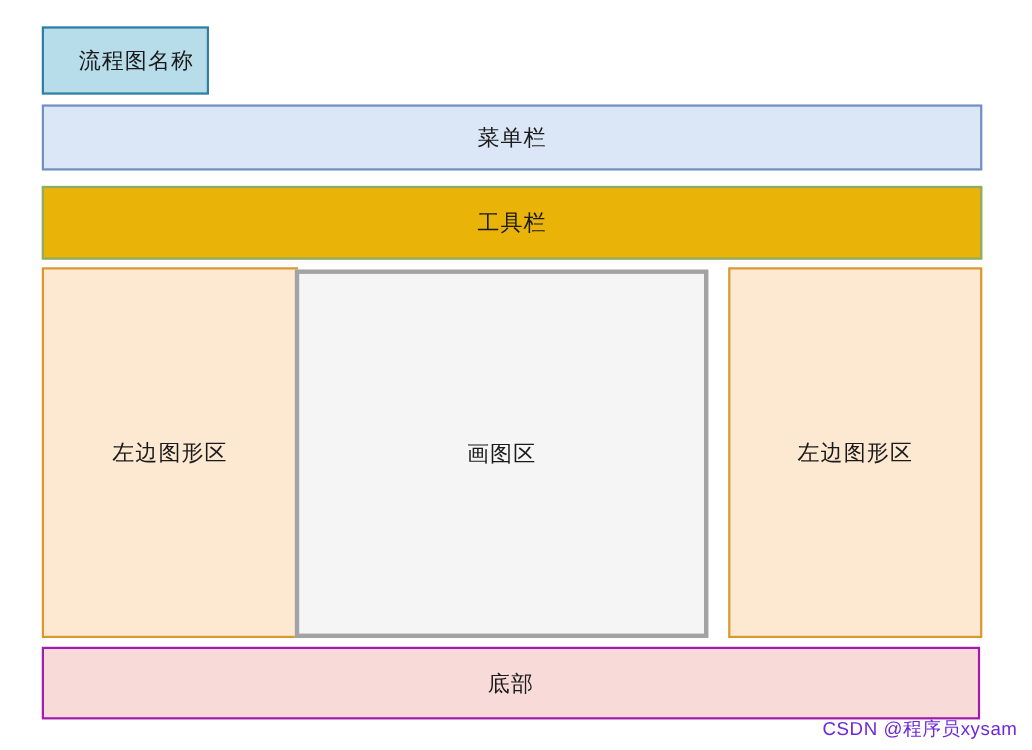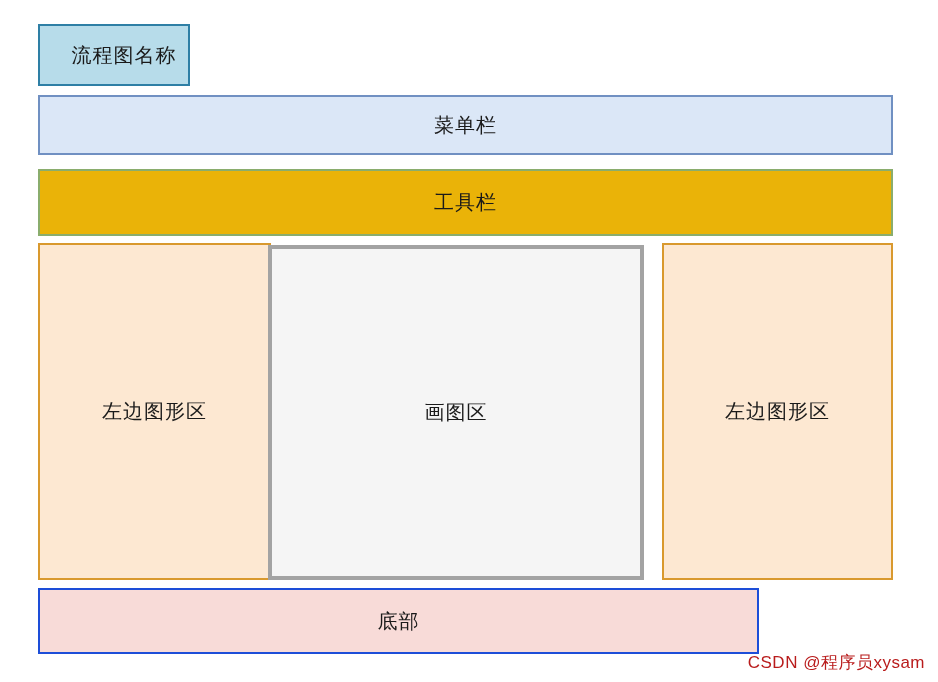--- a/index.html
+++ b/index.html
@@ -51,31 +51,31 @@
     left: 268px; top: 245px; width: 376px; height: 335px;
     background: #f5f5f5;
     border: 4px solid #a3a3a3;
   }
   .right-panel {
     left: 662px; top: 243px; width: 231px; height: 337px;
     background: #fde8d2;
     border: 2px solid #d9992e;
   }
   .bottom-bar {
-    left: 38px; top: 588px; width: 721px; height: 66px;
+    left: 38px; top: 588px; width: 853px; height: 66px;
     background: #f8dbd8;
-    border: 2px solid #1d4ed8;
+    border: 2px solid #a21caf;
   }
   .watermark {
     position: absolute;
     top: 651px;
     right: 13px;
     font-size: 17px;
     letter-spacing: 0.5px;
-    color: #b91c1c;
+    color: #6d28d9;
   }
 </style>
 </head>
 <body>
 
 <div class="block title-box">
   <span>流程图名称</span>
 </div>
 
 <div class="block menu-bar">

